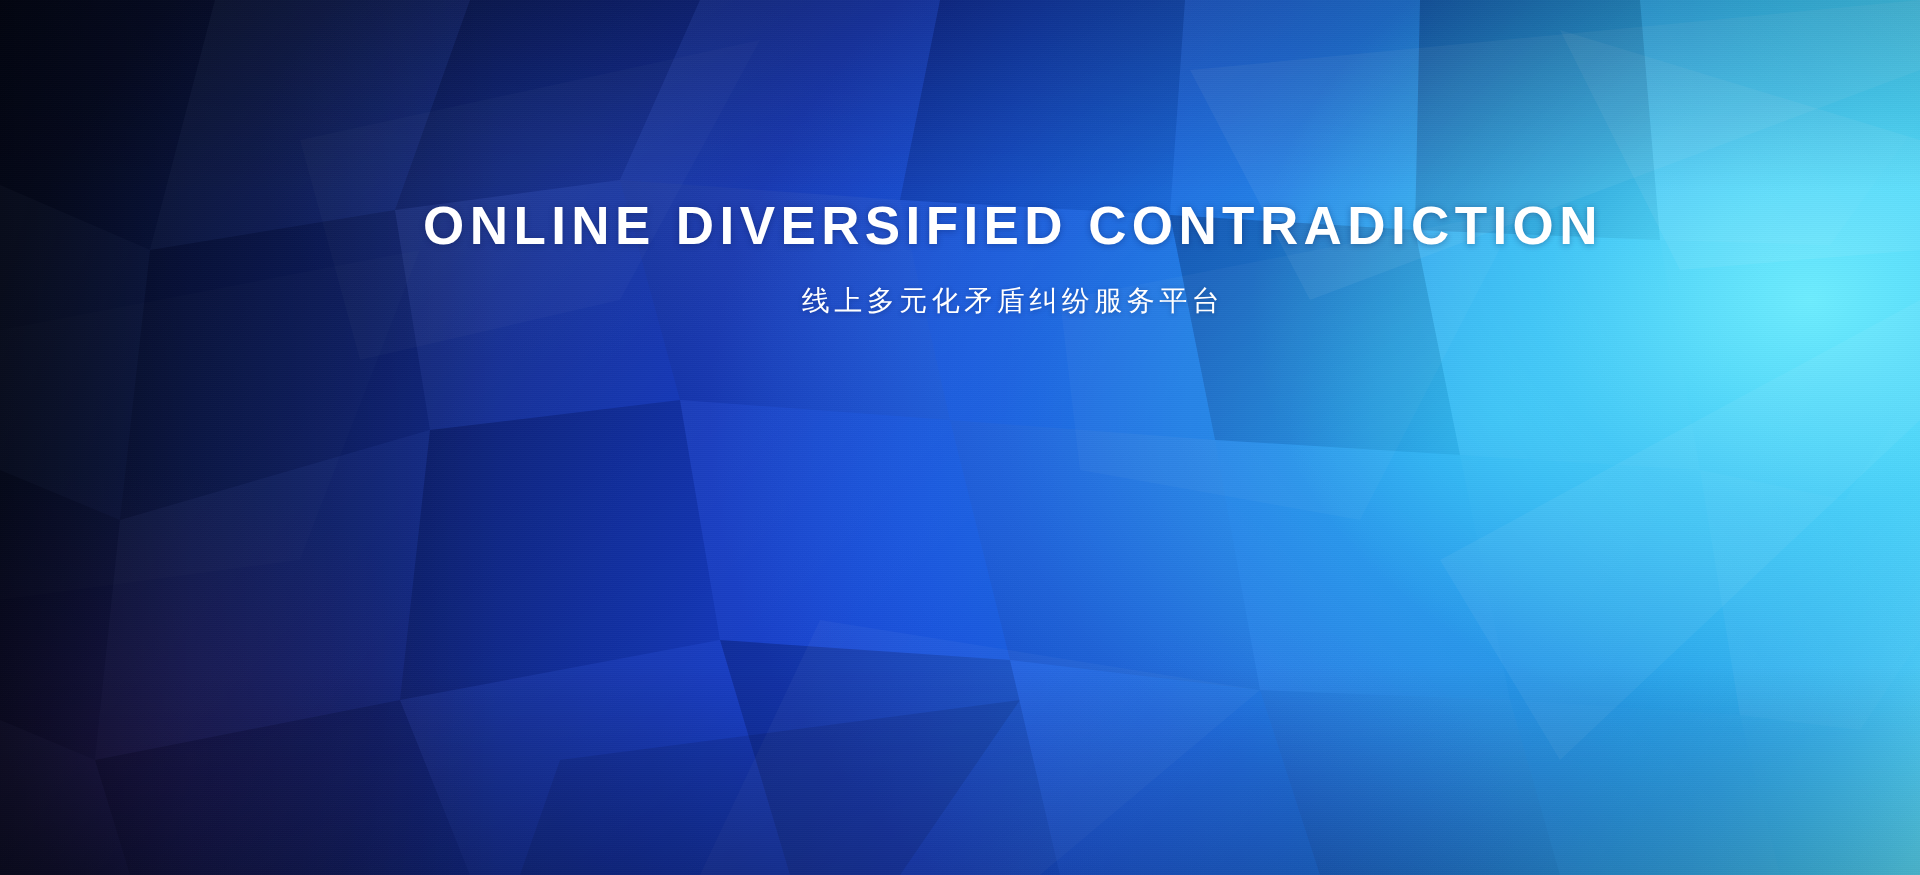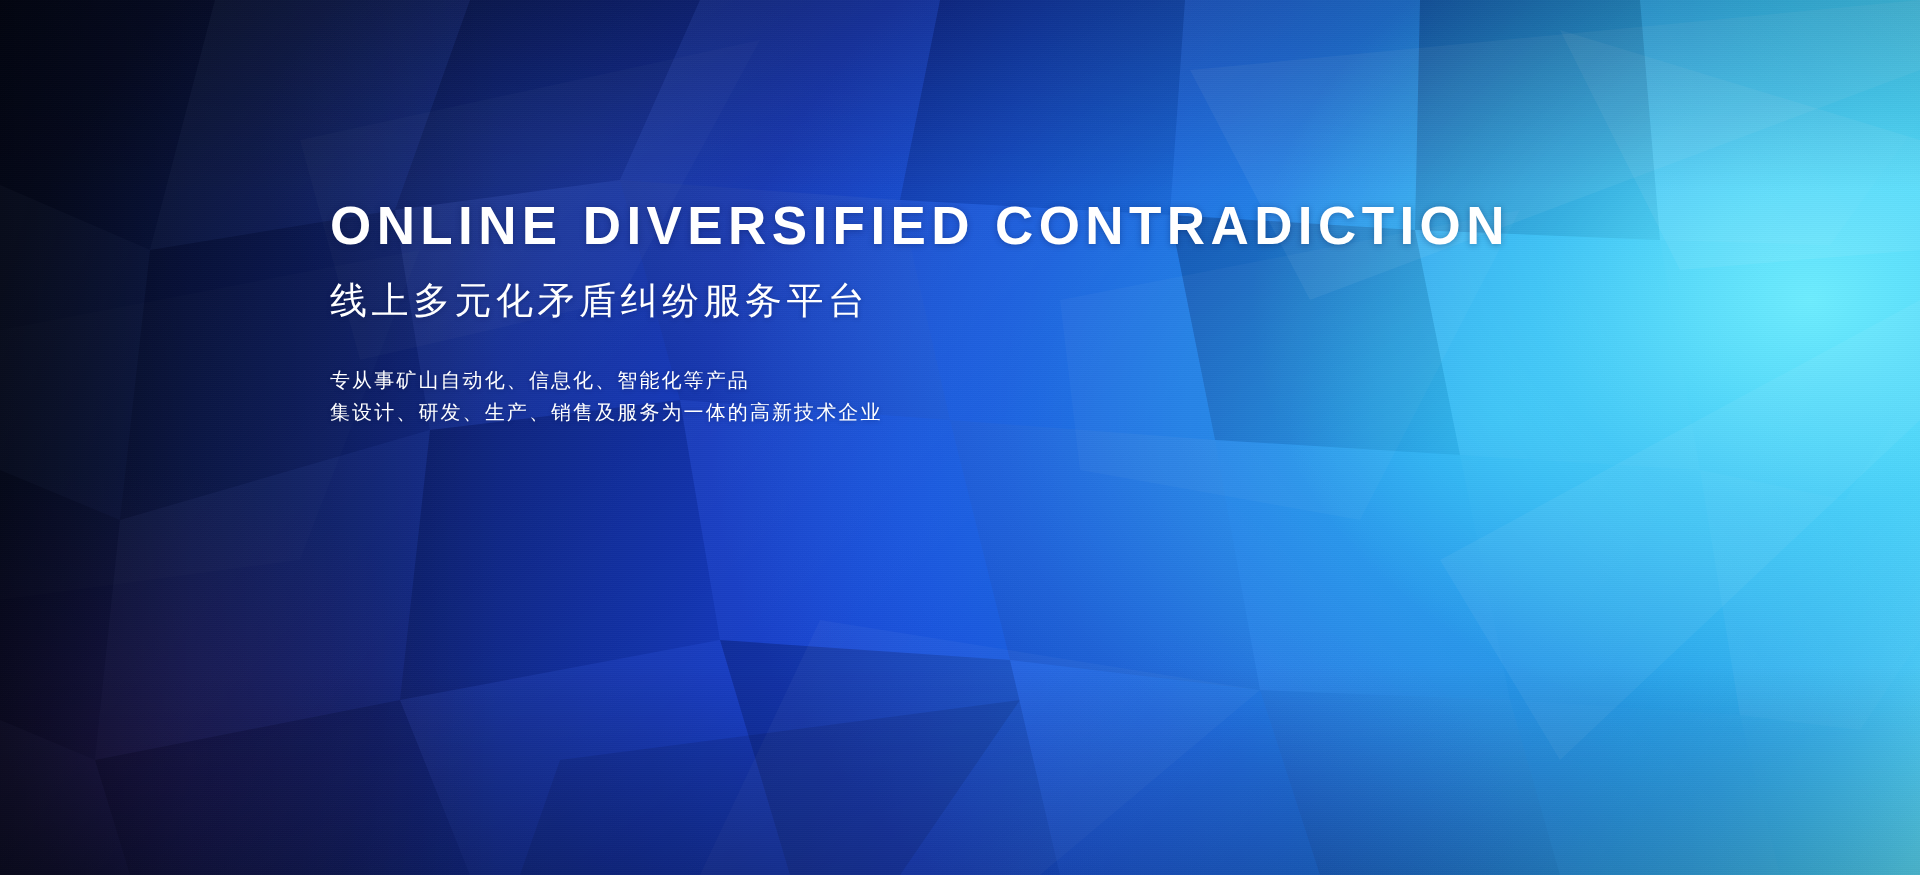--- a/index.html
+++ b/index.html
@@ -80,40 +80,41 @@
     background:
       linear-gradient(90deg, rgba(0,0,0,0.52) 0%, rgba(0,0,0,0.22) 10%, rgba(0,0,0,0.0) 26%),
       linear-gradient(0deg, rgba(0,0,0,0.20) 0%, rgba(0,0,0,0.0) 24%),
       linear-gradient(180deg, rgba(0,0,0,0.18) 0%, rgba(0,0,0,0.0) 22%);
     pointer-events: none;
   }
 
   
   .content {
     position: absolute;
-    left: 330px;
+    left: 338px;
     top: 196px;
     width: 1350px;
+    text-align: center;
   }
 
   .headline {
     margin: 0;
     color: #ffffff;
     font-size: 53px;
     line-height: 60px;
     font-weight: 700;
     letter-spacing: 5.4px;
     white-space: nowrap;
     text-shadow: 0 1px 6px rgba(0,20,70,0.32);
   }
 
   .subtitle {
     margin: 21px 0 0 0;
     color: #ffffff;
-    font-size: 37px;
+    font-size: 28px;
     line-height: 48px;
     font-weight: 400;
     letter-spacing: 4.5px;
     white-space: nowrap;
     text-shadow: 0 1px 5px rgba(0,20,70,0.30);
   }
 
   .desc {
     margin-top: 39px;
   }
@@ -210,19 +211,15 @@
   <div class="bg-vignette"></div>
 
   <div class="content">
 
     <h1 class="headline">
       <span>ONLINE DIVERSIFIED CONTRADICTION</span><br>
     </h1>
 
     <div class="subtitle">线上多元化矛盾纠纷服务平台</div>
 
-    <div class="desc">
-      <div class="desc-line">专从事矿山自动化、信息化、智能化等产品</div>
-      <div class="desc-line">集设计、研发、生产、销售及服务为一体的高新技术企业</div>
-    </div>
 
   </div>
 </div>
 
 </body></html>

